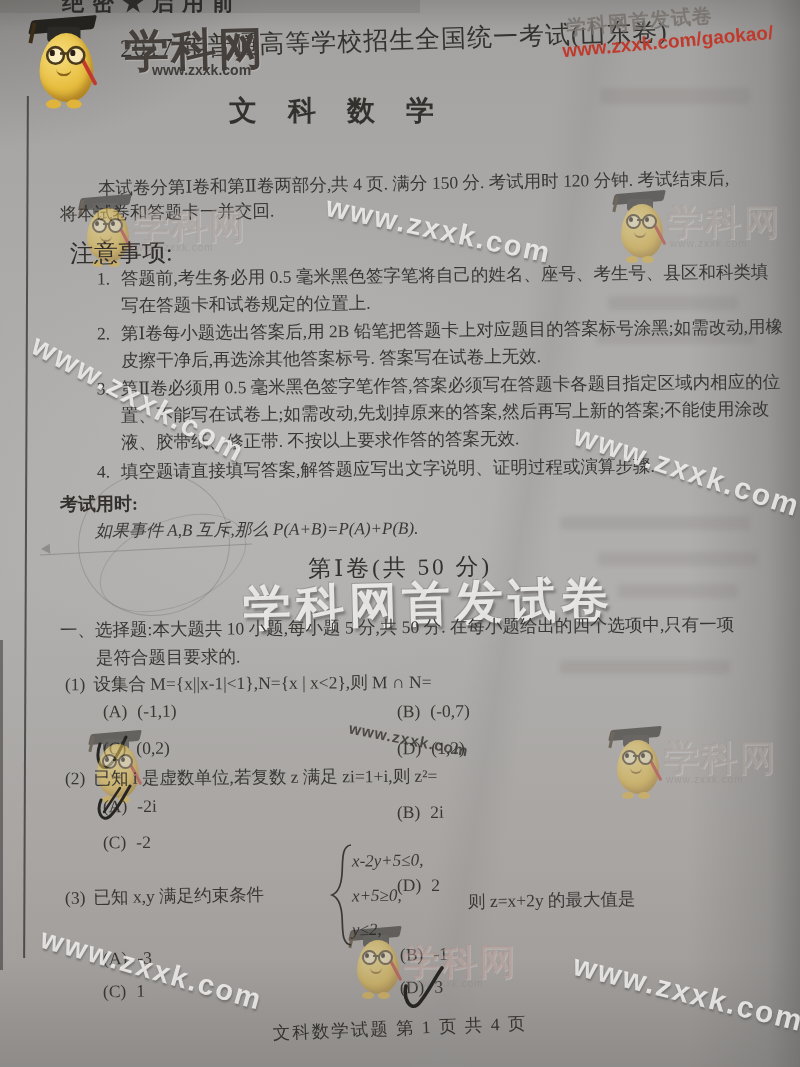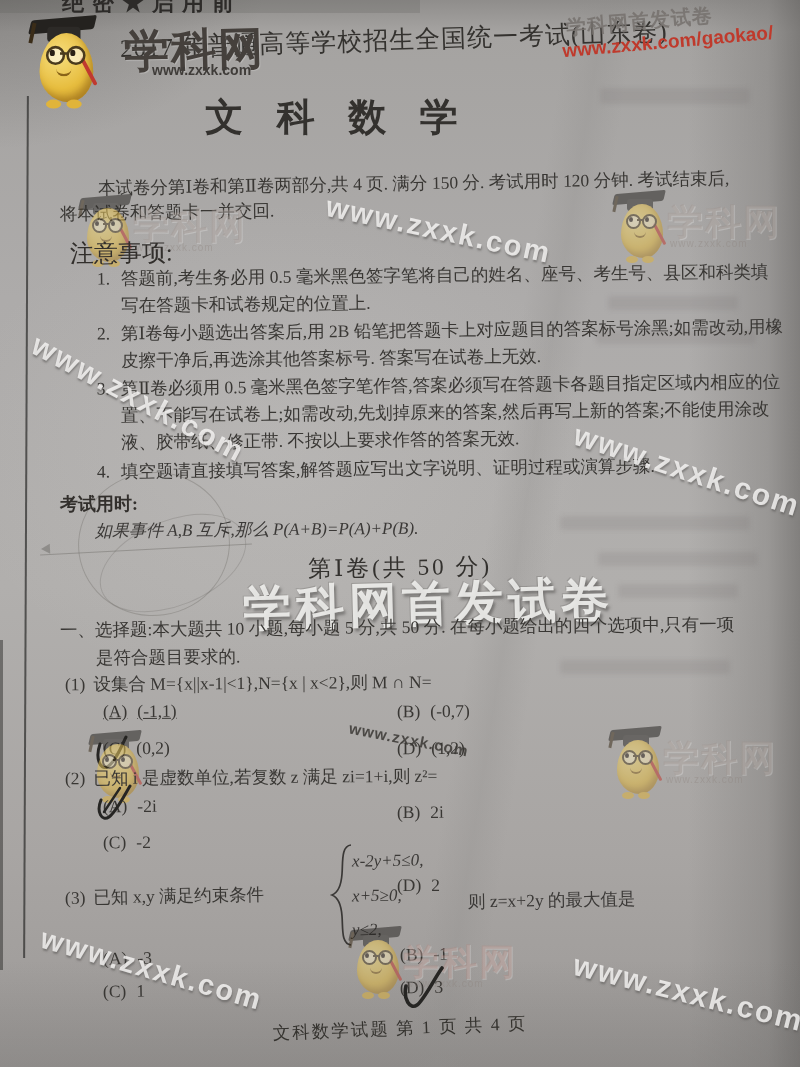--- a/index.html
+++ b/index.html
@@ -45,21 +45,21 @@
 
   
   #logo{left:28px;top:10px;transform:scale(1.28);transform-origin:left top;}
   #logo-word{left:124px;top:20px;font-size:45px;font-weight:bold;color:#45403c;font-family:"Liberation Sans",sans-serif;letter-spacing:2px;transform:rotate(-1.5deg);text-shadow:1px 1px 1px rgba(255,255,255,.25);}
   #logo-url{left:152px;top:62px;font-size:14px;font-weight:bold;color:#3f3c39;font-family:"Liberation Sans",sans-serif;}
 
   #exam-title{left:120px;top:32px;font-size:25px;color:#34322f;letter-spacing:1px;transform:rotate(-1.8deg);transform-origin:left center;}
   #first-release{left:566px;top:8px;font-size:20px;font-weight:bold;color:rgba(118,114,110,.88);font-family:"Liberation Sans",sans-serif;transform:rotate(-5deg);letter-spacing:1px;}
   #gaokao-url{left:562px;top:31px;font-size:19px;font-weight:bold;color:#bf3a2c;font-family:"Liberation Sans",sans-serif;transform:rotate(-5deg);}
 
-  #subject-title{left:0;top:92px;width:675px;text-align:center;font-size:38px;font-weight:bold;color:#33312e;letter-spacing:12px;}
+  #subject-title{left:0;top:92px;width:675px;text-align:center;font-size:28px;font-weight:bold;color:#33312e;letter-spacing:12px;}
 
   .body-line{font-size:17.5px;color:#393734;line-height:27px;}
   #intro1{left:60px;top:170px;width:715px;text-indent:38px;transform:rotate(-.9deg);}
   #intro2{left:60px;top:199px;transform:rotate(-.9deg);}
 
   #notes-title{left:70px;top:237px;font-size:24px;font-weight:normal;color:#322f2c;transform:rotate(-.6deg);}
   .note{left:97px;width:688px;display:flex;transform:rotate(-.6deg);}
   .note .n{width:24px;flex:none;}
   #note1{top:262px;} #note2{top:317px;} #note3{top:372px;} #note4{top:455px;}
 
@@ -101,21 +101,21 @@
   #q1-stem{left:65px;top:671px;}
   #q2-stem{left:65px;top:765px;}
   #q3-prefix{left:65px;top:884px;transform:rotate(-1deg);}
   #q3-suffix{left:468px;top:888px;font-size:17.5px;transform:rotate(-1deg);}
   .constraint{font-size:17px;font-style:italic;color:#3b3937;transform:rotate(-1deg);}
   #q3-c1{left:352px;top:851px;} #q3-c2{left:352px;top:886px;} #q3-c3{left:352px;top:920px;}
   #q3-brace{left:328px;top:843px;}
 
   .opt{font-size:17.5px;color:#393734;transform:rotate(-.4deg);}
   .opt .ol{margin-right:10px;}
-  #q1-oA{left:103px;top:701px;text-decoration:underline;} #q1-oB{left:397px;top:701px;}
+  #q1-oA{left:103px;top:701px;} #q1-oB{left:397px;top:701px;}
   #q1-oC{left:103px;top:738px;font-family:Liberation Serif, serif;} #q1-oD{left:397px;top:738px;}
   #q2-oA{left:103px;top:796px;} #q2-oB{left:397px;top:802px;}
   #q2-oC{left:103px;top:832px;} #q2-oD{left:397px;top:839px;margin-top:36px;}
   #q3-oA{left:103px;top:948px;transform:rotate(-1.2deg);} #q3-oB{left:400px;top:944px;transform:rotate(-1.2deg);}
   #q3-oC{left:103px;top:981px;transform:rotate(-1.2deg);} #q3-oD{left:400px;top:977px;transform:rotate(-1.2deg);}
 
   .check{position:absolute;}
   .check path{fill:none;stroke:#262523;stroke-linecap:round;}
 
   #footer-line{left:0;top:1016px;width:800px;text-align:center;font-size:17.5px;color:#35332f;letter-spacing:2px;transform:rotate(-2.2deg);}

